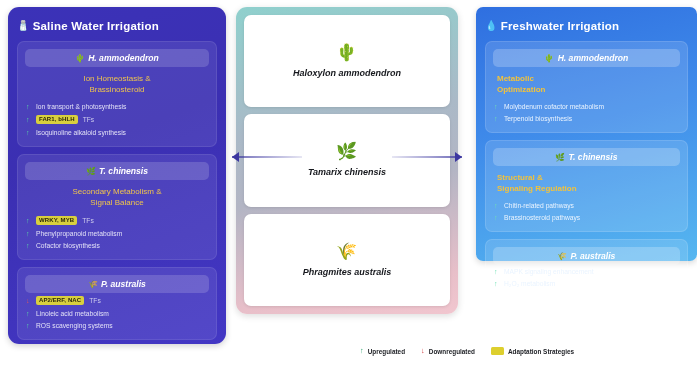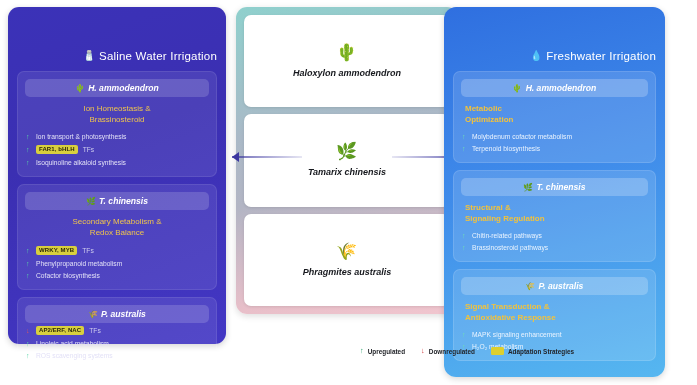--- a/index.html
+++ b/index.html
@@ -19,28 +19,27 @@
   .panel-left {
     position: absolute;
     left: 8px; top: 7px;
     width: 218px; height: 337px;
     border-radius: 11px;
     background: linear-gradient(160deg, #3b32b8 0%, #3b2fb2 40%, #4337c4 100%);
     box-shadow: 0 2px 6px rgba(0,0,0,0.18);
     padding: 10px 9px;
   }
   .panel-title {
-    text-align: right;
+    text-align: left;
     color: #ffffff;
     font-size: 11.5px;
-    font-weight: normal;
+    font-weight: bold;
     letter-spacing: .2px;
     padding: 3px 0 9px 0;
     white-space: nowrap;
-    margin-top: 30px;
   }
   .panel-title .ticon { font-size: 10px; margin-right: 3px; vertical-align: 1px; }
 
   .sp-card {
     background: rgba(255,255,255,0.085);
     border: 1px solid rgba(255,255,255,0.09);
     border-radius: 7px;
     padding: 7px 7px 8px 7px;
     margin-bottom: 7px;
   }
@@ -135,23 +134,23 @@
     position: absolute;
     top: 152px;
     width: 0; height: 0;
     border-top: 5px solid transparent;
     border-bottom: 5px solid transparent;
   }
 
   
   .panel-right {
     position: absolute;
-    left: 444px; top: 7px;
-    width: 221px; height: 370px;
-    border-radius: 12px;
+    left: 476px; top: 7px;
+    width: 221px; height: 254px;
+    border-radius: 7px;
     background: linear-gradient(165deg, #2f6fe0 0%, #3f8bea 45%, #56b7f0 100%);
     box-shadow: 0 2px 6px rgba(0,0,0,0.16);
     padding: 10px 9px;
   }
   .fw-card {
     background: rgba(255,255,255,0.13);
     border: 1px solid rgba(255,255,255,0.13);
     border-radius: 7px;
     padding: 7px 7px 8px 7px;
     margin-bottom: 7px;
@@ -247,21 +246,21 @@
         </div>
       </div>
     </div>
 
     <div class="sp-card">
       <div class="sp-head">
         <span class="sicon">🌿</span><span>T. chinensis</span>
       </div>
       <div class="sp-strategy">
         <span>Secondary Metabolism &amp;</span><br>
-        <span>Redox Balance</span>
+        <span>Signal Balance</span>
       </div>
       <div class="bullets">
         <div class="bullet">
           <span class="arrow-up">↑</span>
           <span class="tf-badge">WRKY, MYB</span>
           <span class="tf-suffix">TFs</span>
         </div>
         <div class="bullet">
           <span class="arrow-up">↑</span>
           <span>Phenylpropanoid metabolism</span>
@@ -358,24 +357,20 @@
           <span class="arrow-up">↑</span>
           <span>Brassinosteroid pathways</span>
         </div>
       </div>
     </div>
 
     <div class="fw-card">
       <div class="fw-head">
         <span class="sicon">🌾</span><span>P. australis</span>
       </div>
-      <div class="fw-strategy">
-        <span>Signal Transduction &amp;</span><br>
-        <span>Antioxidative Response</span>
-      </div>
       <div class="bullets">
         <div class="fw-bullet">
           <span class="arrow-up">↑</span>
           <span>MAPK signaling enhancement</span>
         </div>
         <div class="fw-bullet">
           <span class="arrow-up">↑</span>
           <span>H₂O₂ metabolism</span>
         </div>
       </div>

